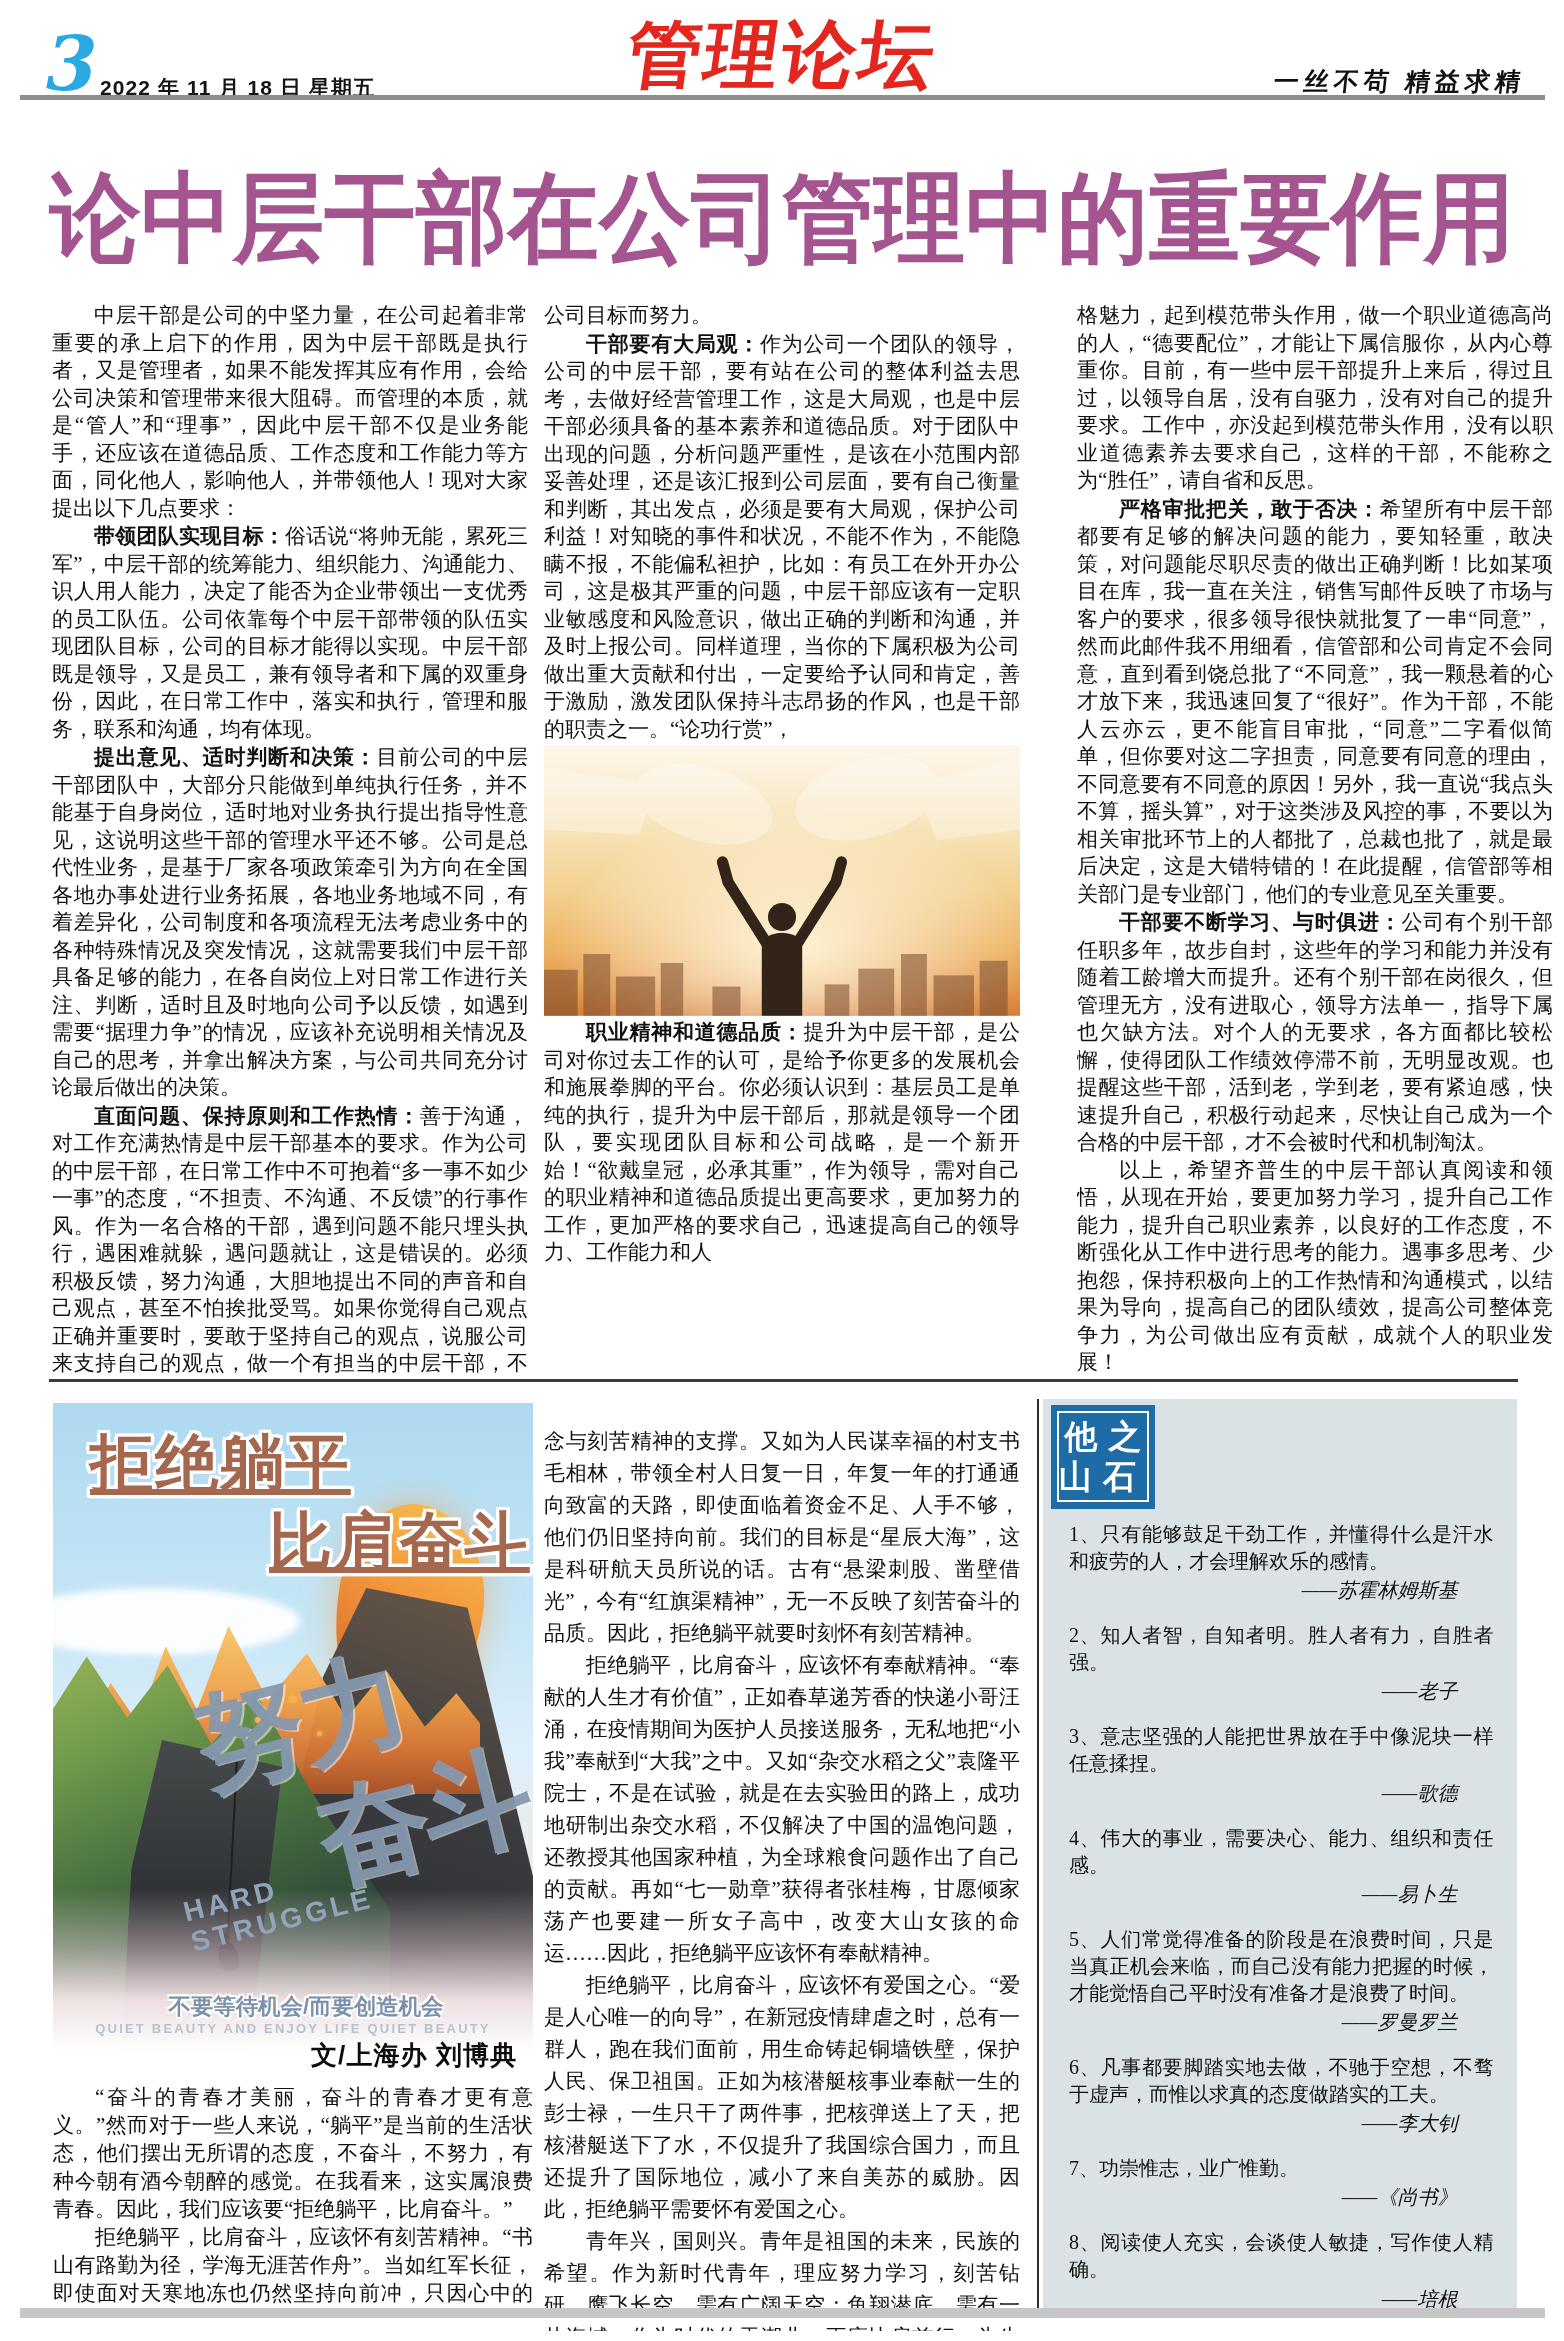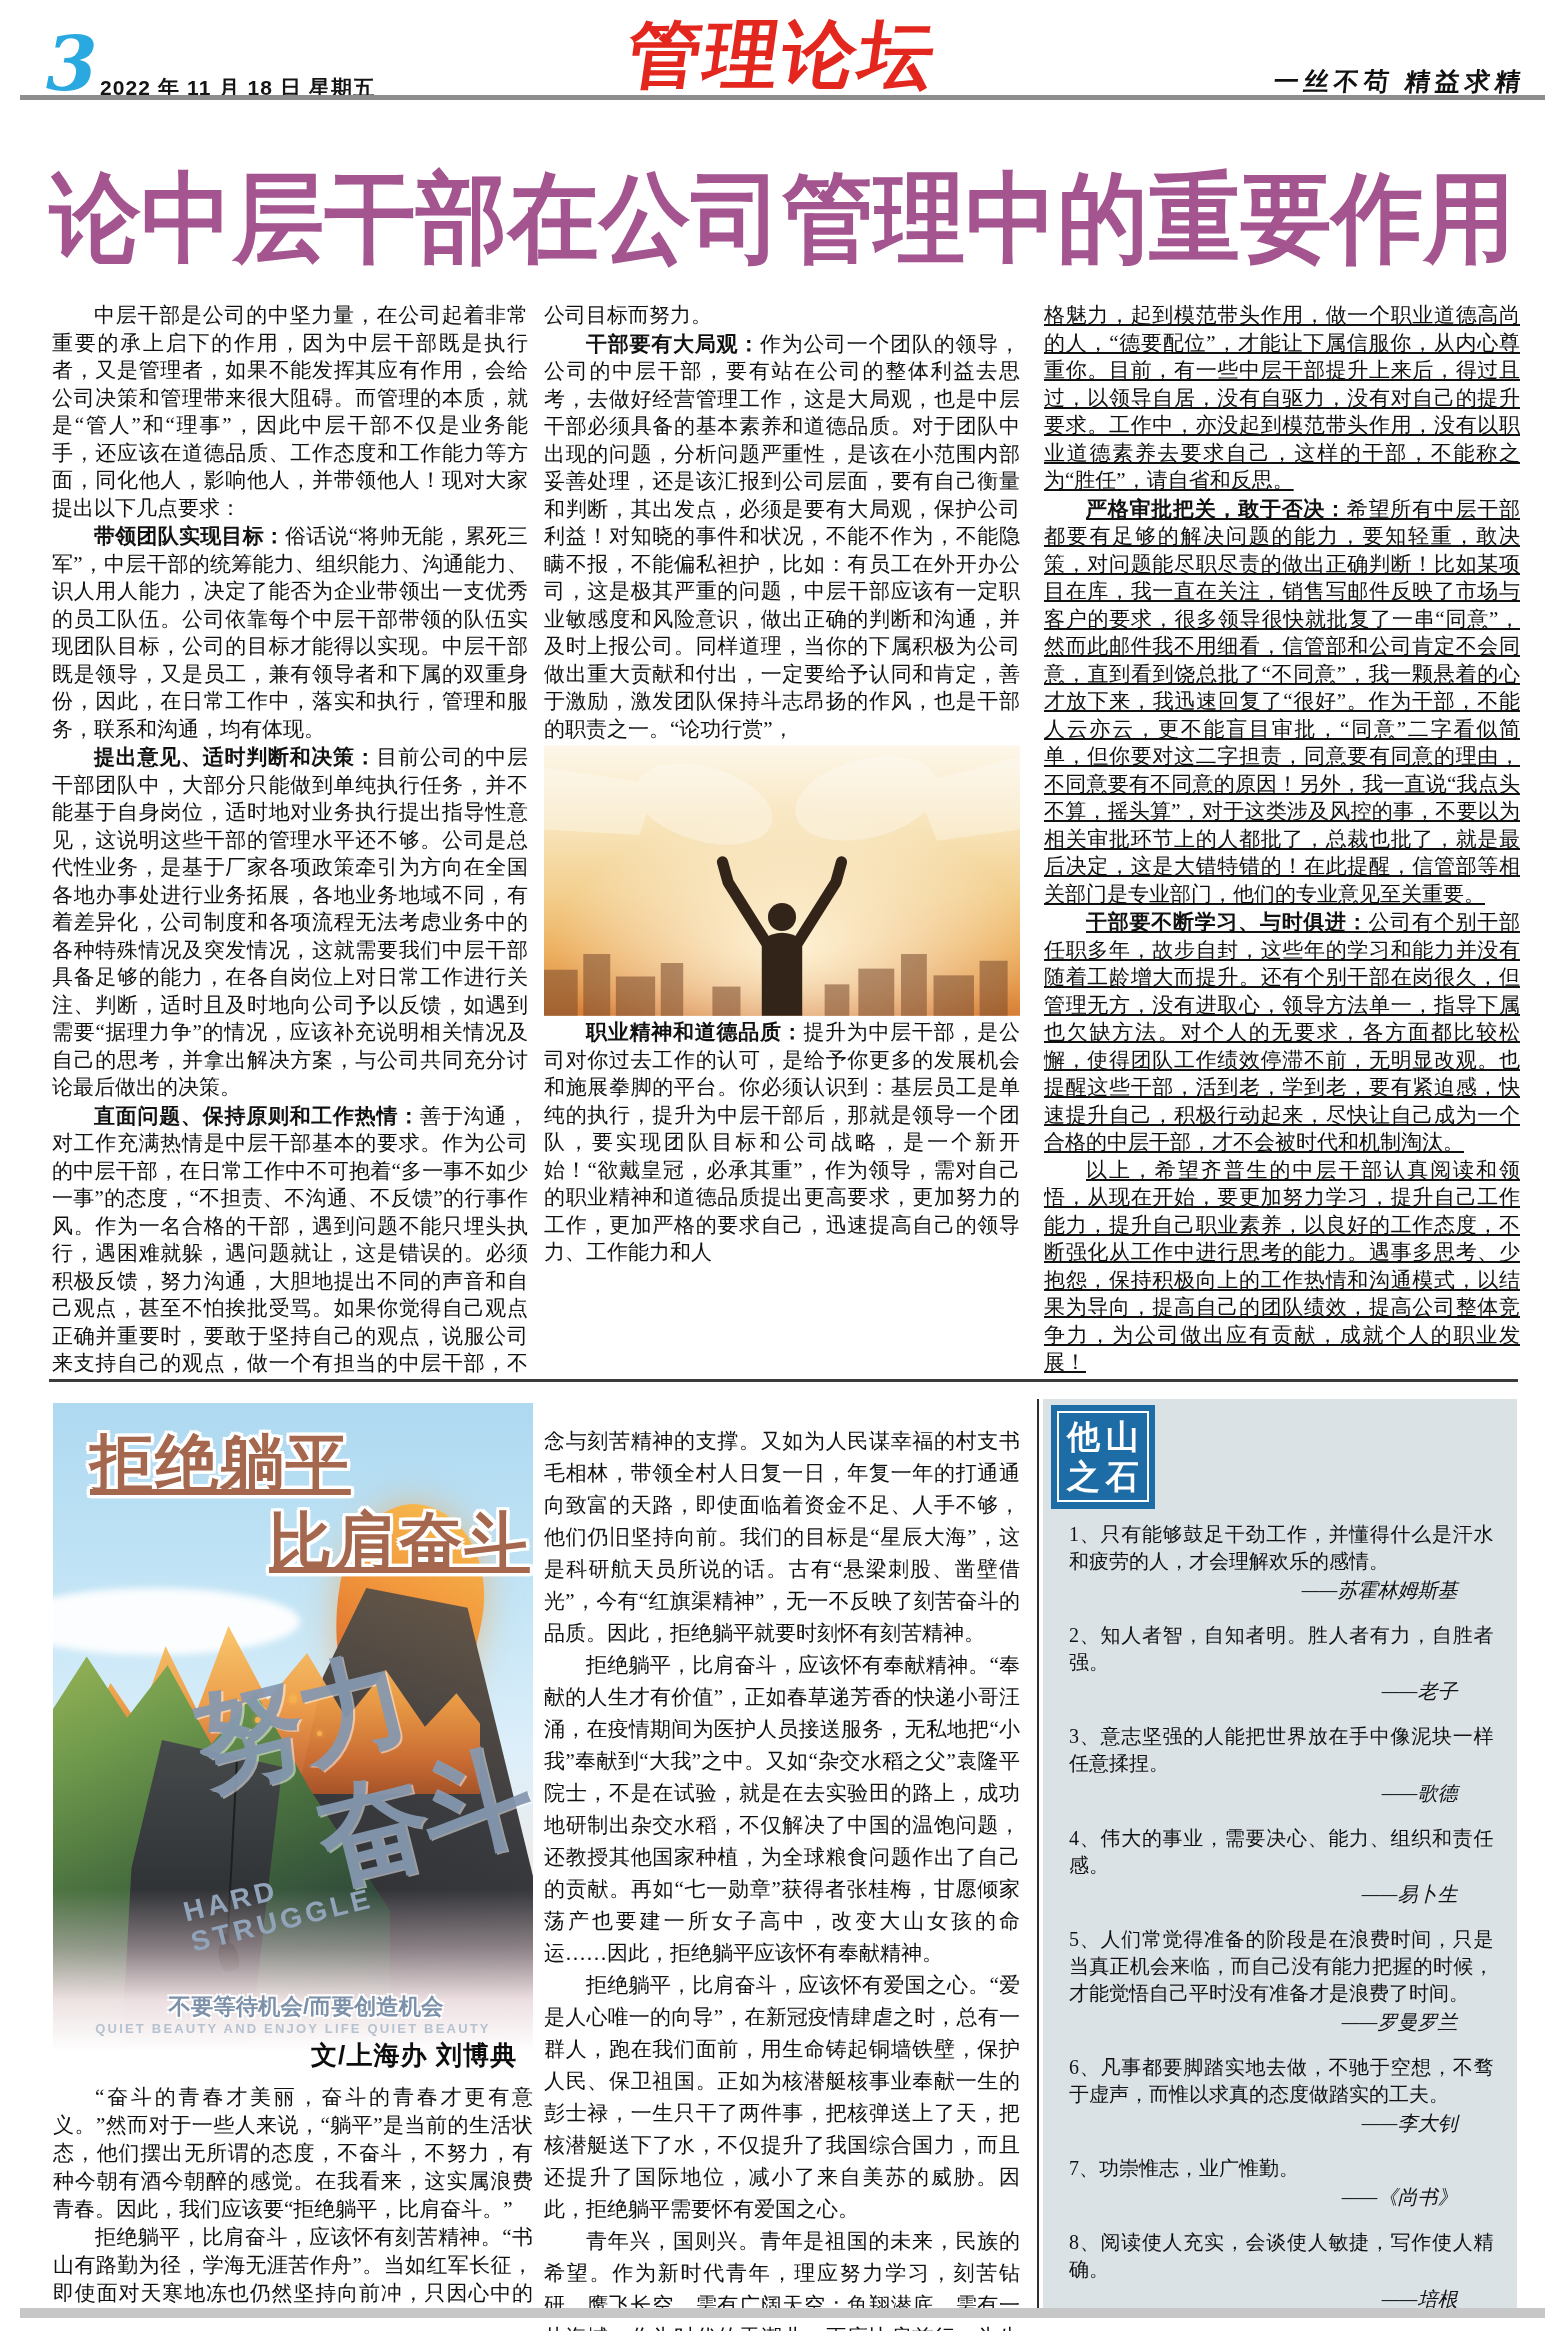--- a/index.html
+++ b/index.html
@@ -37,21 +37,21 @@
     text-align:center; white-space:nowrap;
     font-family:"Liberation Sans","DejaVu Sans",sans-serif;
     font-weight:800; font-size:91px; color:#a4548e;
     transform:scaleY(1.08); transform-origin:top center; letter-spacing:0.6px;
   }
   
   .col {
     position:absolute; top:302px; width:476px; height:1080px;
     font-size:21px; line-height:27.5px; text-align:justify; overflow:hidden;
   }
-  #col1 { left:52px; } #col2 { left:544px; } #col3 { left:1044px;text-decoration:underline; }
+  #col1 { left:52px; } #col2 { left:544px; } #col3 { left:1077px; }
   .col p { text-indent:2em; }
   .col p.cont { text-indent:0; }
   .lead { font-family:"Liberation Sans","DejaVu Sans",sans-serif; font-weight:bold; }
   
   .photo-frame { width:476px; height:271px; margin:2.2px 0; position:relative; overflow:hidden; }
   
   .mid-rule { position:absolute; left:49px; top:1379px; width:1469px; height:2.8px; background:#3b3b3b; }
   .bottom-bar { position:absolute; left:19.6px; top:2308px; width:1525px; height:9.5px; background:#c7c7c7; }
   
   .poster {
@@ -146,21 +146,21 @@
   .quotes {
     position:absolute; left:1043px; top:1399px; width:474px; height:910px;
     background:#dbe2e6; overflow:hidden;
   }
   .q-titlebox {
     position:absolute; left:7.9px; top:5.6px; width:104px; height:104px;
     background:#1d6ca6; padding:6.2px;
   }
   .q-titlebox-inner {
     width:100%; height:100%; border:2.8px solid #ffffff;
-    display:flex; flex-direction:column; align-items:center; justify-content:center;
+    display:flex; flex-direction:row; align-items:center; justify-content:center;
     color:#ffffff; font-size:33px; font-weight:bold; letter-spacing:5.6px;
     line-height:40px; text-indent:5.6px;
   }
   .q-list { position:absolute; left:0; top:122px; width:100%; padding:0 23.6px 0 26px; }
   .q-item { margin-bottom:18px; font-size:20px; line-height:27px; text-align:justify; }
   .q-author { display:block; text-align:right; padding-right:36px; margin-top:2.2px; font-style:italic; }
 </style>
 </head>
 <body>
 

